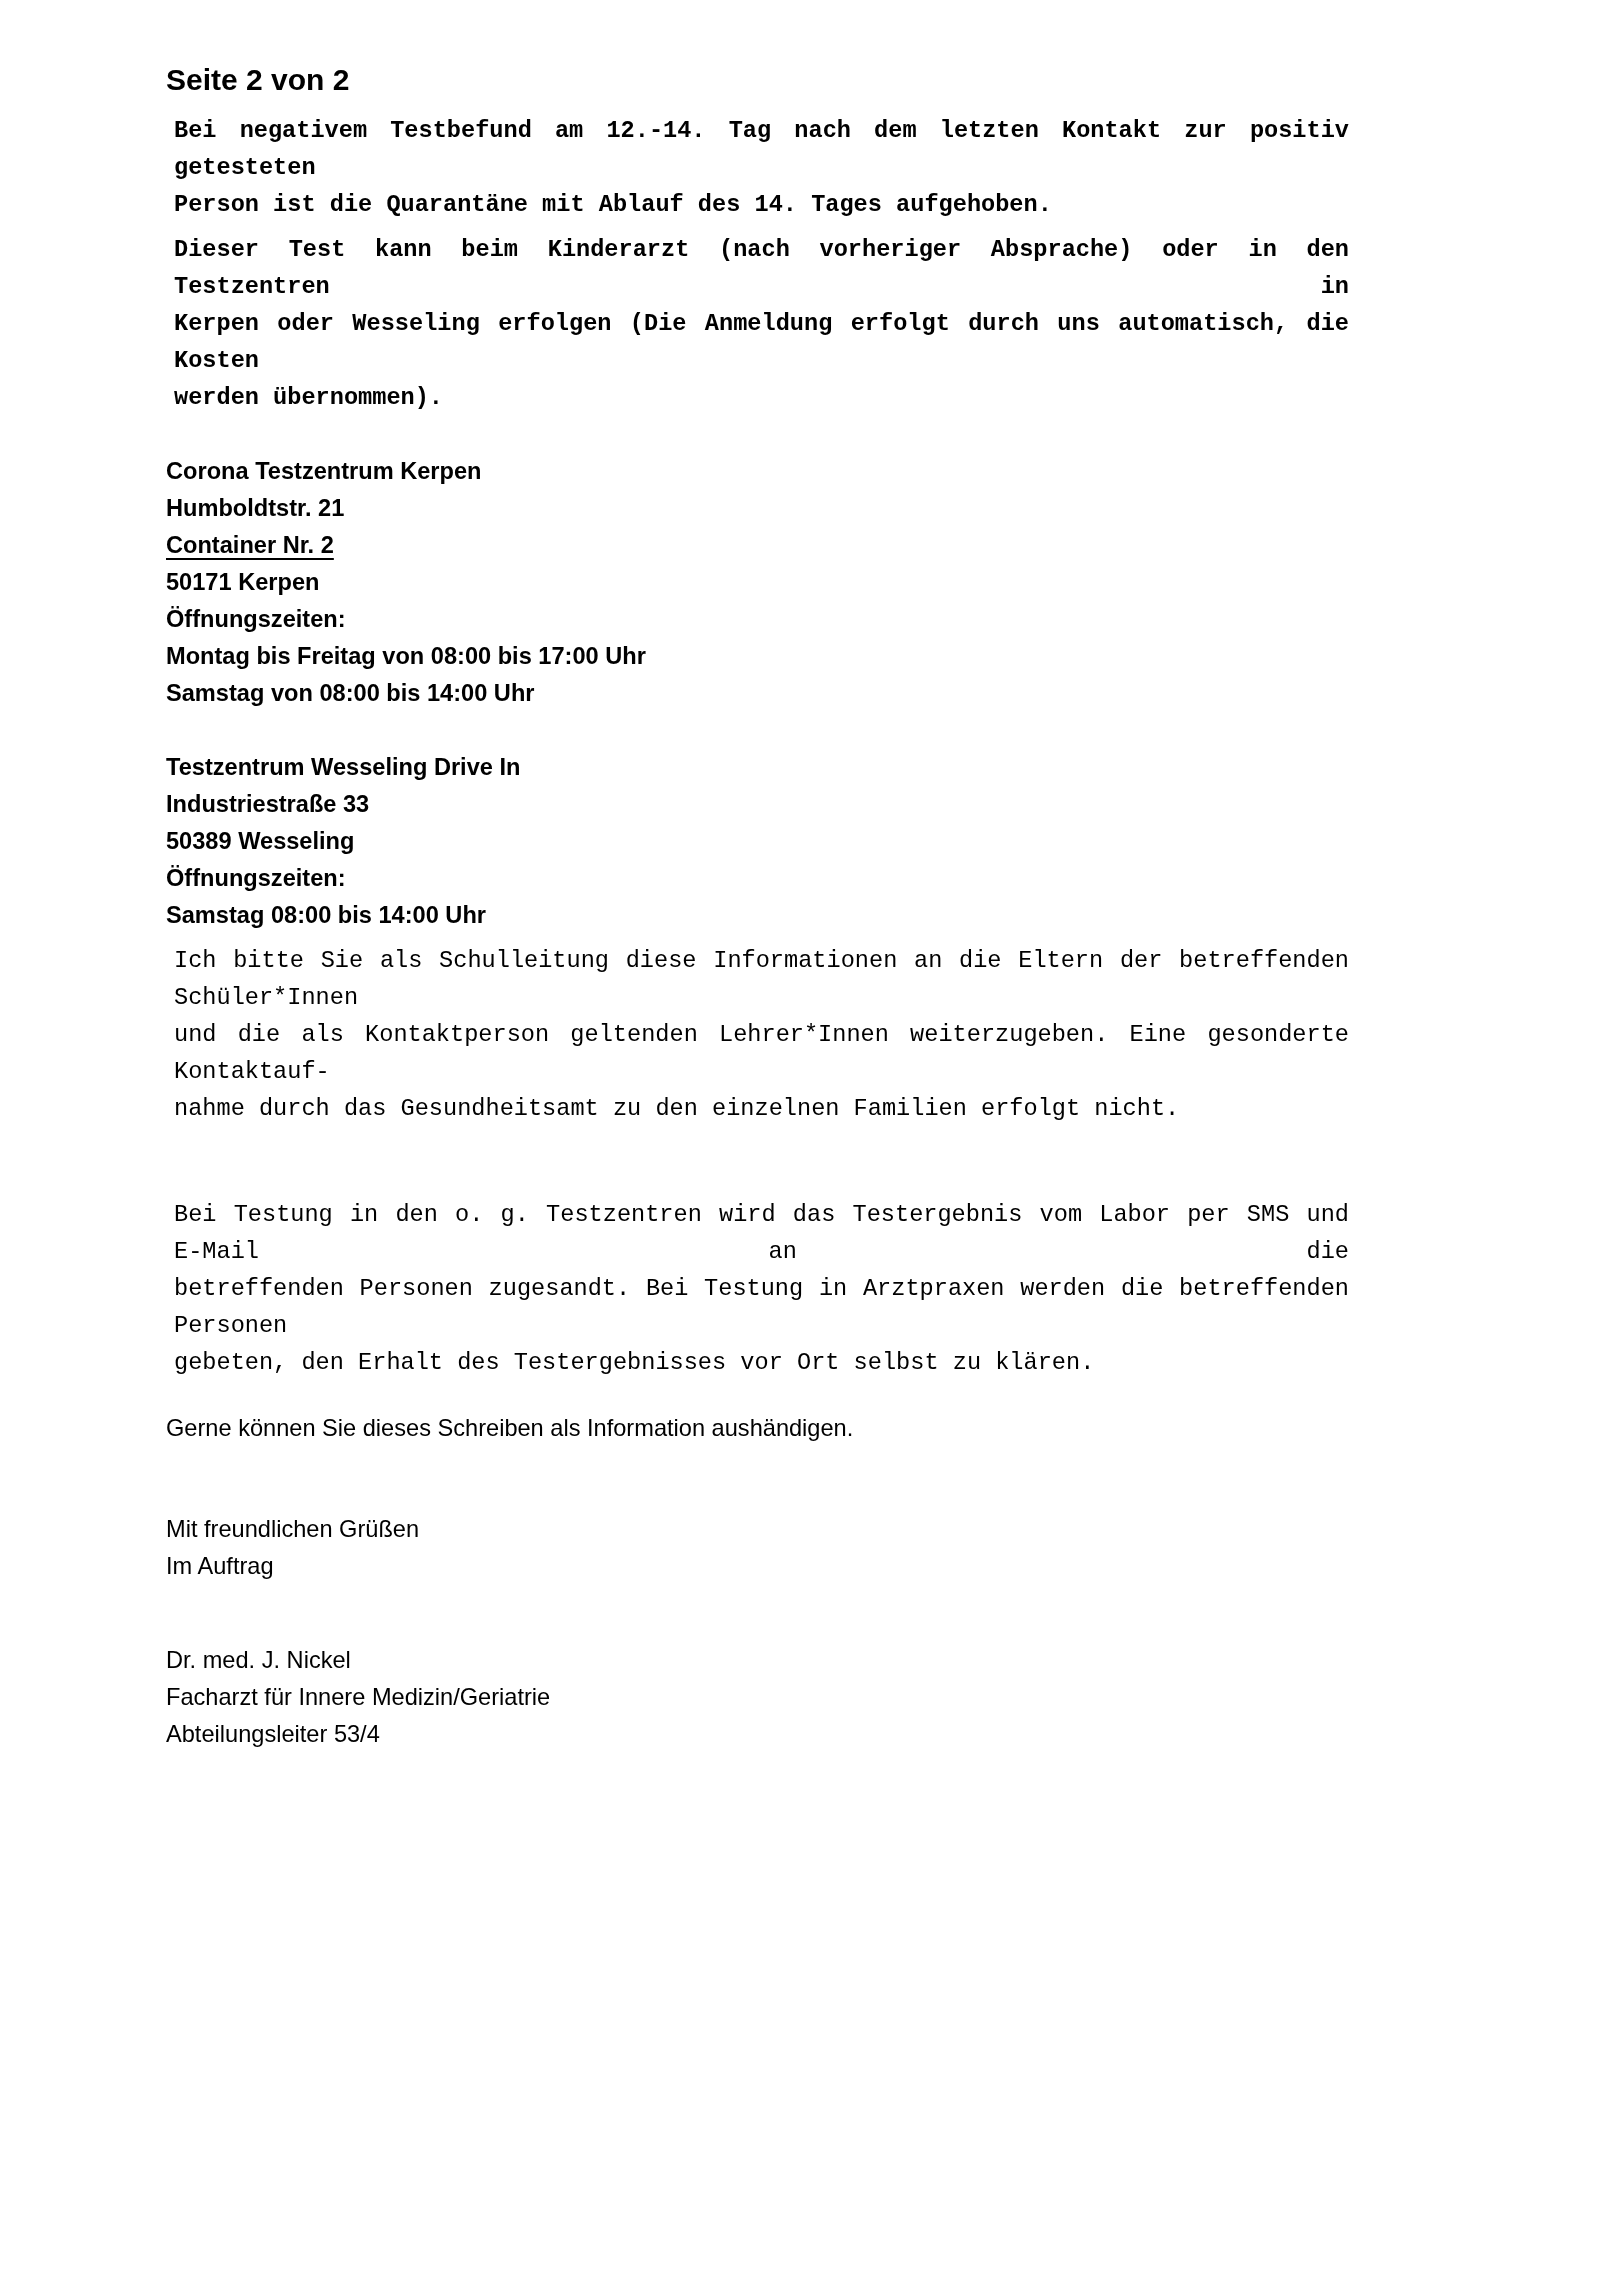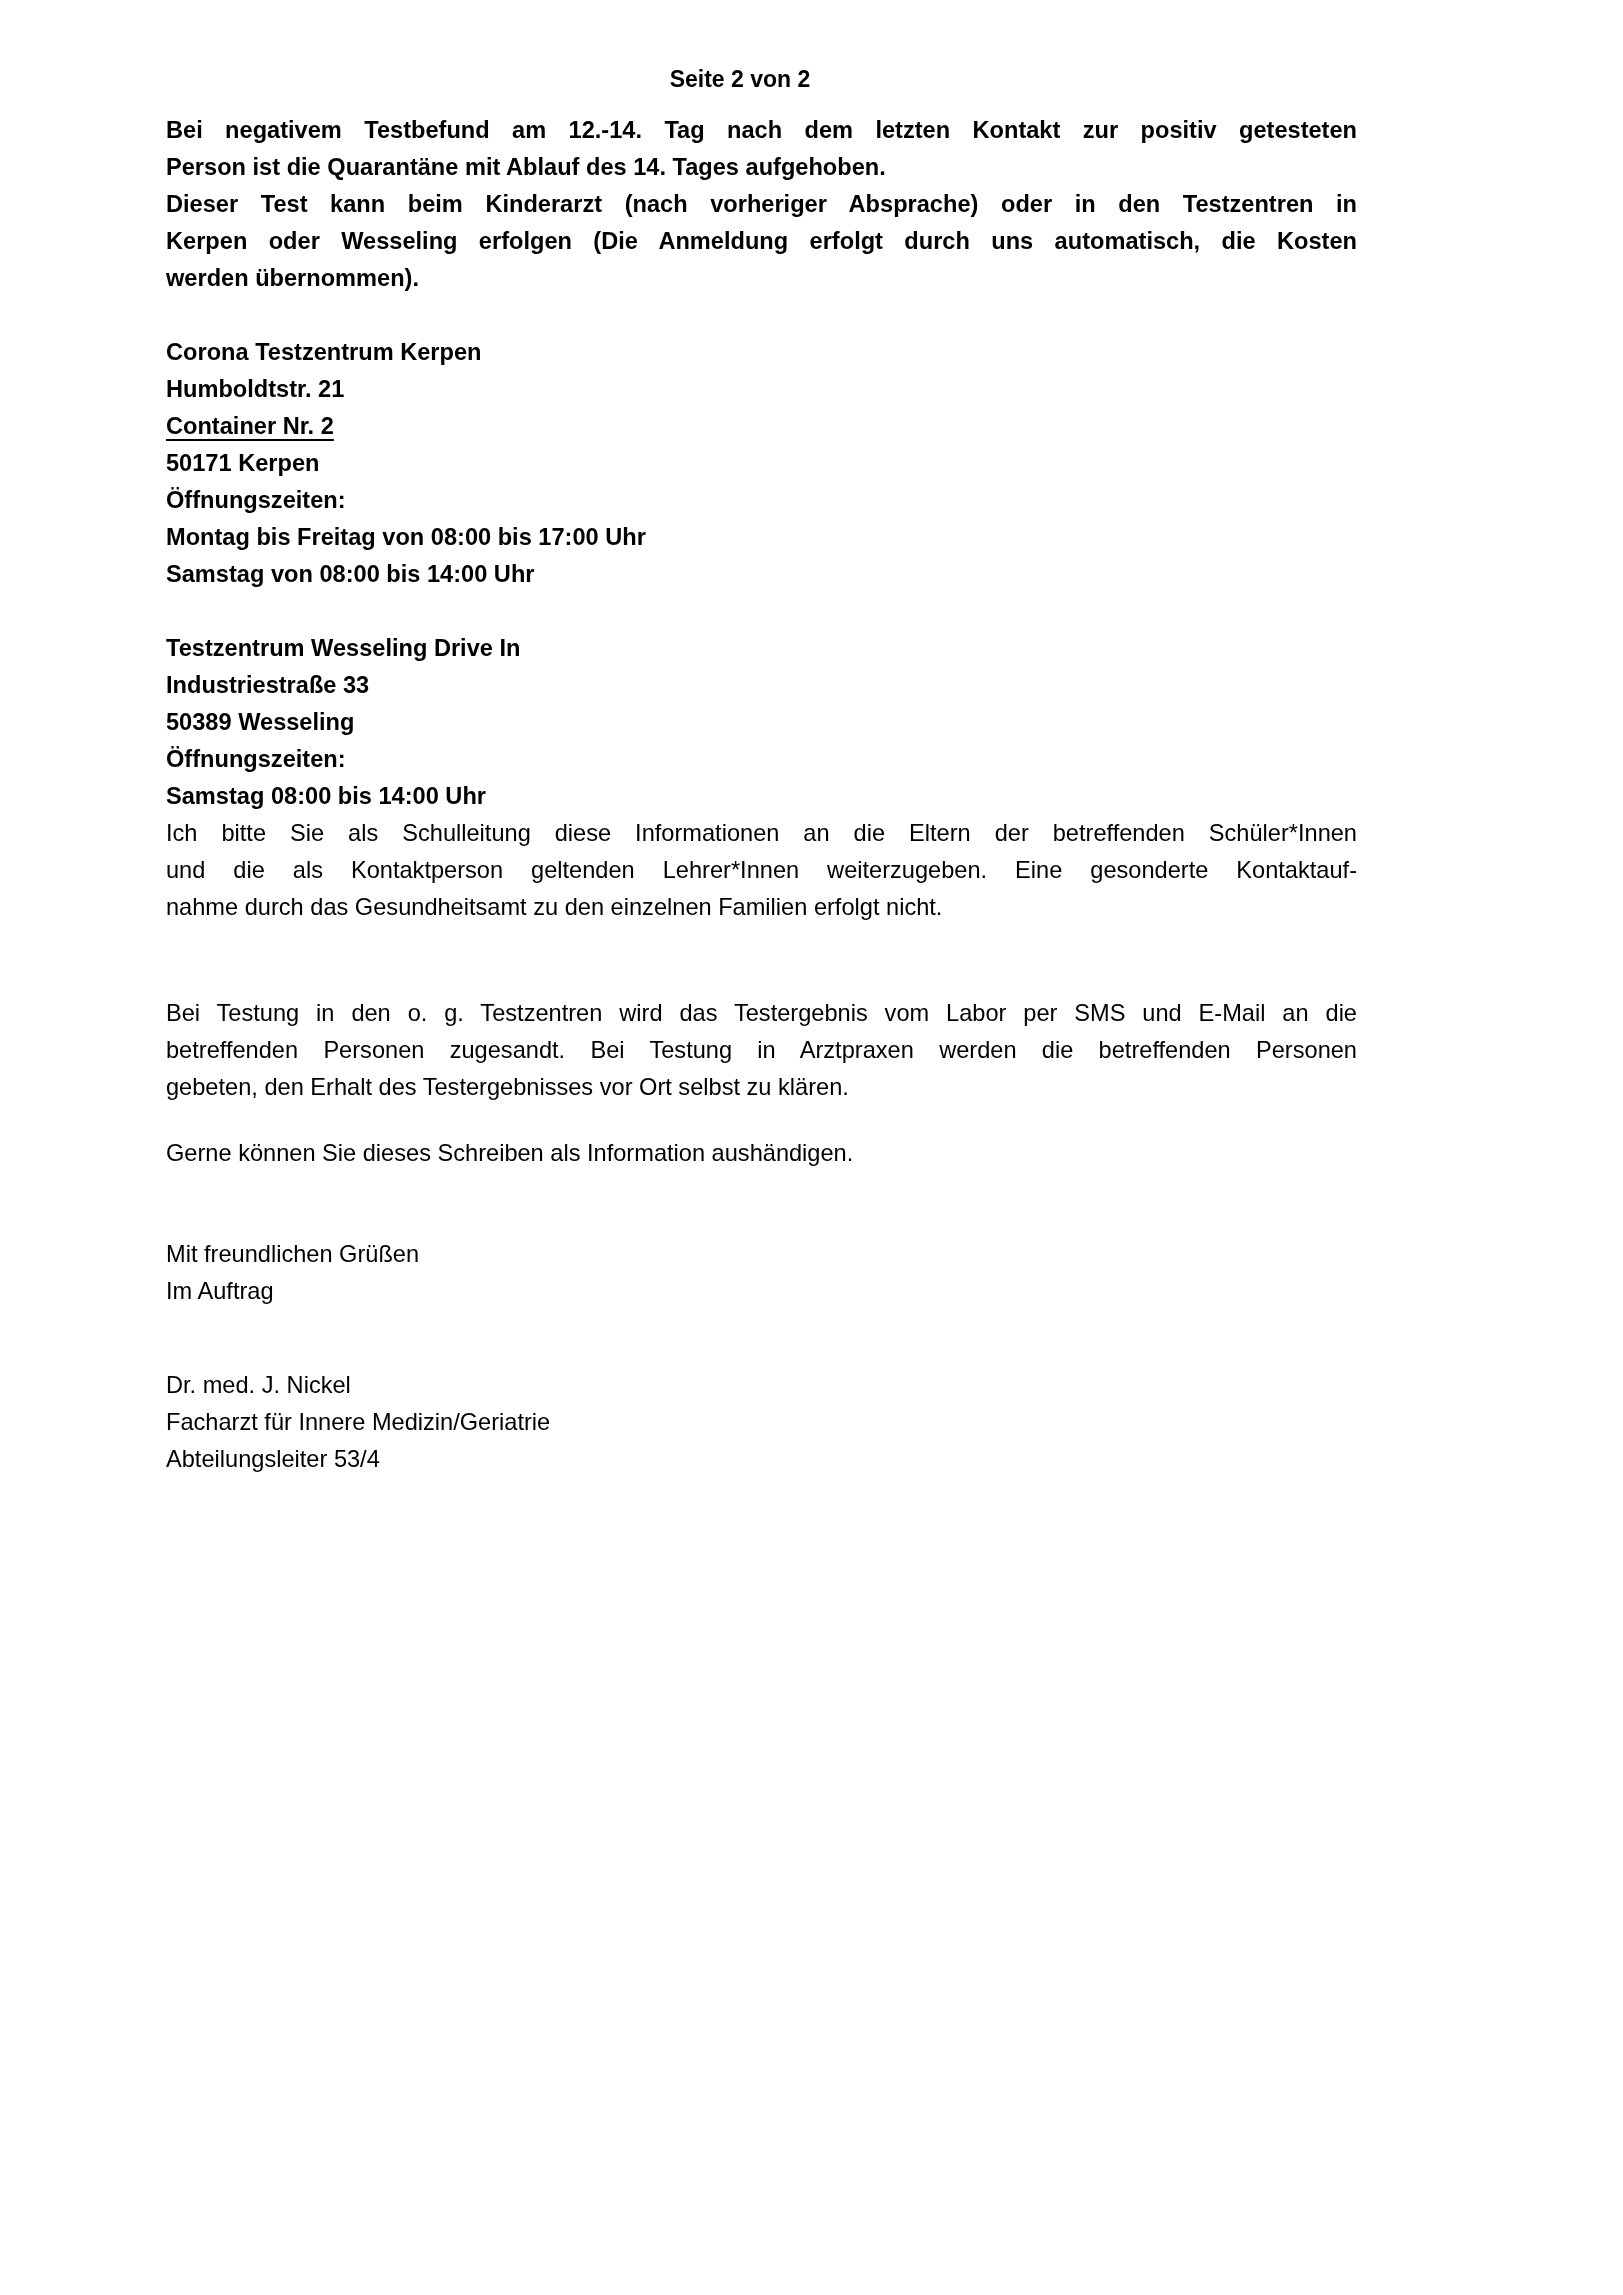--- a/index.html
+++ b/index.html
@@ -16,29 +16,29 @@
     color: #000000;
     font-family: "Liberation Sans", sans-serif;
     font-size: 23.6px;
     line-height: 37px;
     box-sizing: border-box;
     padding: 65px 266px 0 166px; 
     overflow: hidden;
   }
   
   .page-header {
-    text-align: center;
+    text-align: left;
     padding-right: 43px;
     font-weight: bold;
-    font-size: 23px;
+    font-size: 30px;
     line-height: 29px;
     white-space: nowrap;
   }
   
-  .jpara { margin: 0; }
+  .jpara { margin: 8px; font-family: Liberation Mono, monospace; }
   .jpara .line {
     text-align: justify;
     text-align-last: justify;
     white-space: normal;
   }
   .jpara .line.last {
     text-align-last: left;
   }
   .bold { font-weight: bold; }
   .regular { font-weight: normal; }

